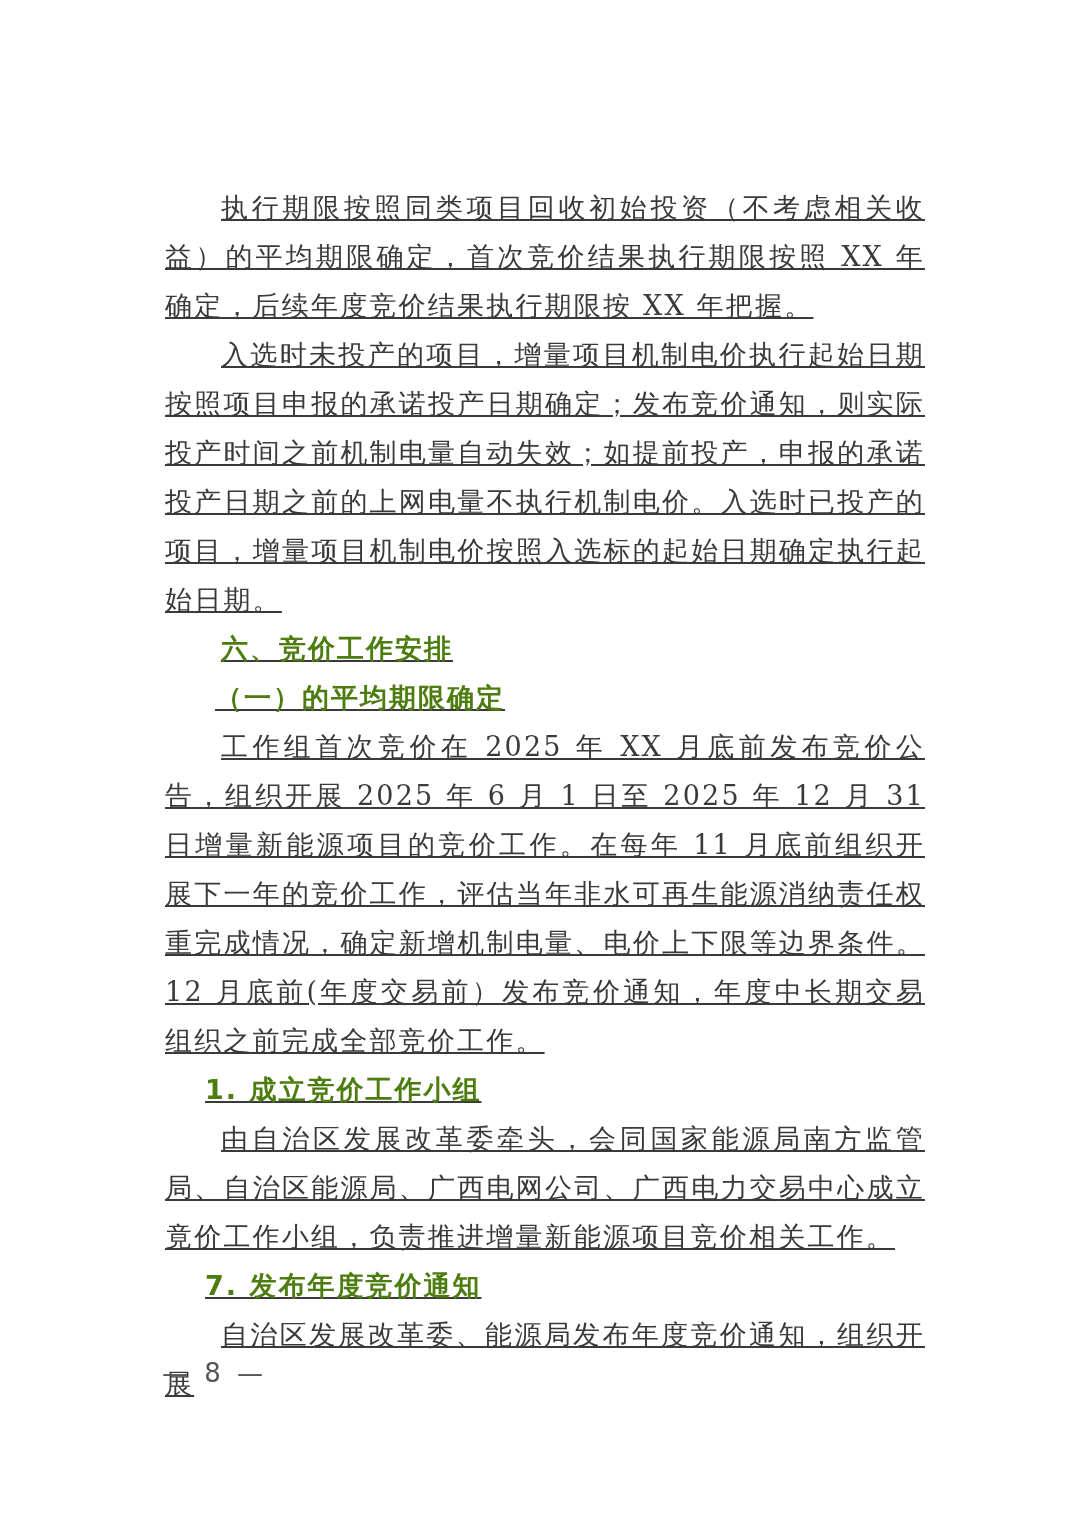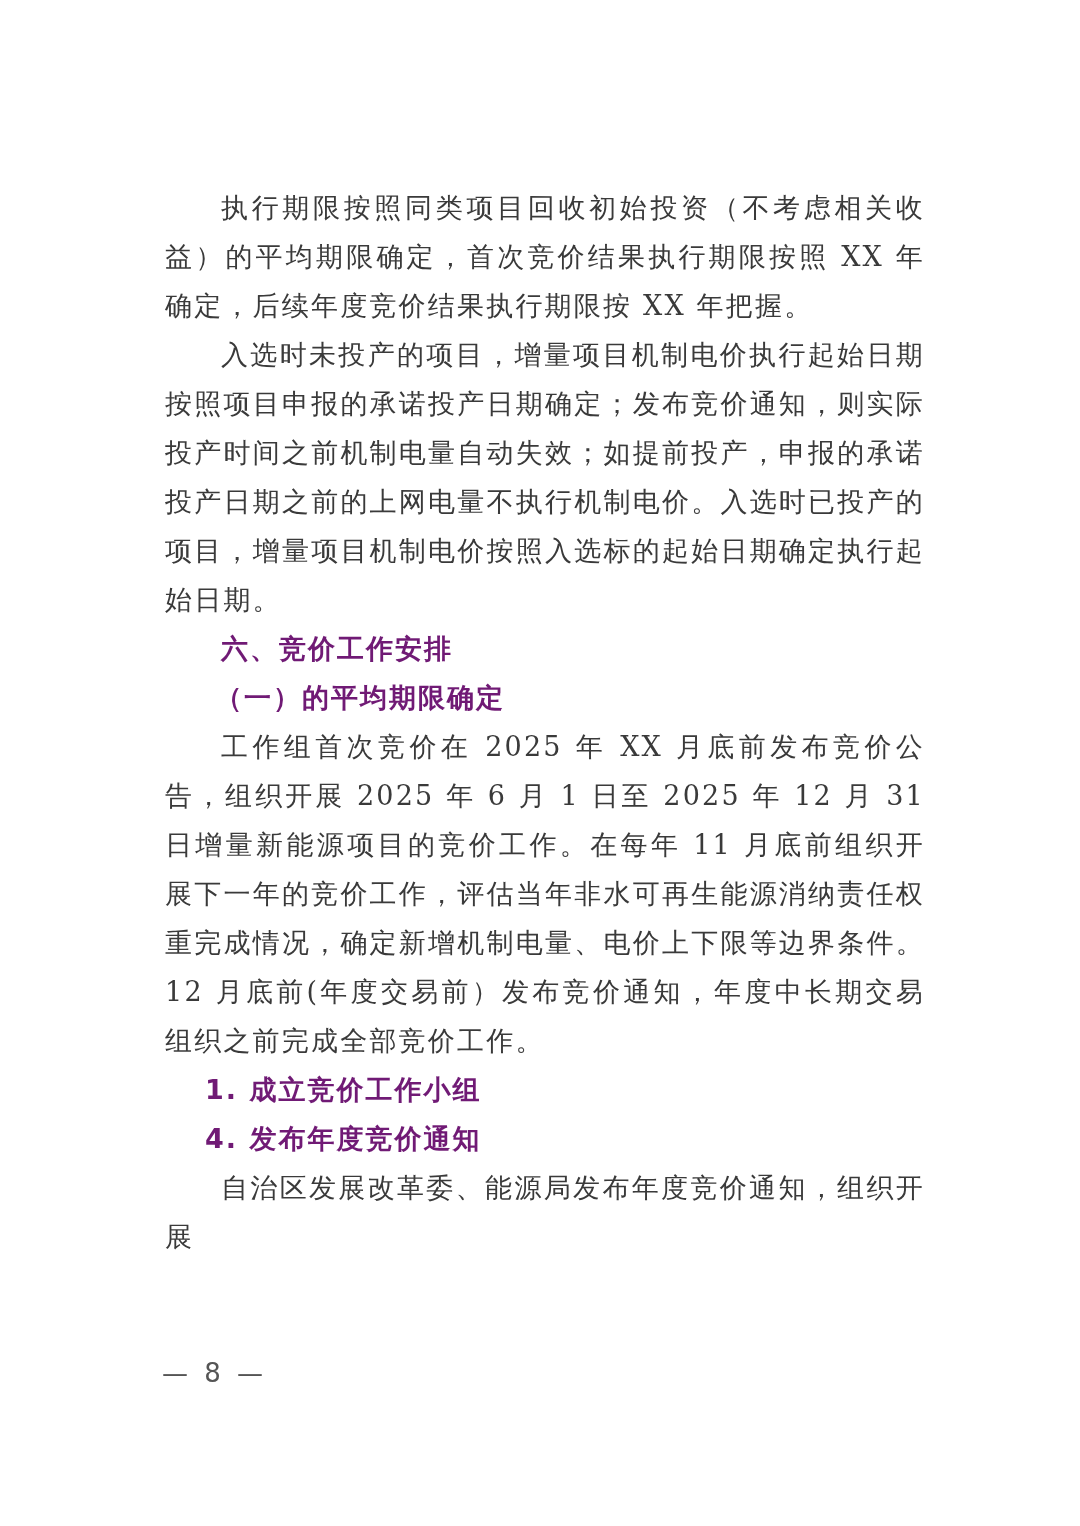--- a/index.html
+++ b/index.html
@@ -34,21 +34,21 @@
     }
     .para {
       margin: 0;
       text-indent: 56px;
     }
     .heading {
       margin: 0;
       padding-left: 56px;
       font-family: "DejaVu Sans", "Liberation Sans", sans-serif;
       font-weight: bold;
-      color: #701a75;
+      color: #4d7c0f;
       letter-spacing: 2px;
     }
     .heading.h2 {
       padding-left: 50px;
     }
     .heading.h3 {
       padding-left: 40px;
     }
     .footer {
       position: absolute;
@@ -57,25 +57,26 @@
       font-family: "DejaVu Sans", "Liberation Sans", sans-serif;
       font-size: 26px;
       color: #555;
       letter-spacing: 4px;
     }
   </style>
 </head>
 <body>
 
 <div class="page">
-  <div class="body-text" style="top:183px;">
+  <div class="body-text" style="top:183px;text-decoration:underline;">
     <p class="para">执行期限按照同类项目回收初始投资（不考虑相关收益）的平均期限确定，首次竞价结果执行期限按照 XX 年确定，后续年度竞价结果执行期限按 XX 年把握。</p>
     <p class="para">入选时未投产的项目，增量项目机制电价执行起始日期按照项目申报的承诺投产日期确定；发布竞价通知，则实际投产时间之前机制电量自动失效；如提前投产，申报的承诺投产日期之前的上网电量不执行机制电价。入选时已投产的项目，增量项目机制电价按照入选标的起始日期确定执行起始日期。</p>
     <p class="heading h1">六、竞价工作安排</p>
     <p class="heading h2">（一）的平均期限确定</p>
     <p class="para">工作组首次竞价在 2025 年 XX 月底前发布竞价公告，组织开展 2025 年 6 月 1 日至 2025 年 12 月 31 日增量新能源项目的竞价工作。在每年 11 月底前组织开展下一年的竞价工作，评估当年非水可再生能源消纳责任权重完成情况，确定新增机制电量、电价上下限等边界条件。12 月底前(年度交易前）发布竞价通知，年度中长期交易组织之前完成全部竞价工作。</p>
     <p class="heading h3">1. 成立竞价工作小组</p>
-    <p class="heading h3">4. 发布年度竞价通知</p>
+    <p class="para">由自治区发展改革委牵头，会同国家能源局南方监管局、自治区能源局、广西电网公司、广西电力交易中心成立竟价工作小组，负责推进增量新能源项目竞价相关工作。</p>
+    <p class="heading h3">7. 发布年度竞价通知</p>
     <p class="para">自治区发展改革委、能源局发布年度竞价通知，组织开展</p>
   </div>
 
   <div class="footer">— 8 —</div>
 </div>
 
 </body></html>

